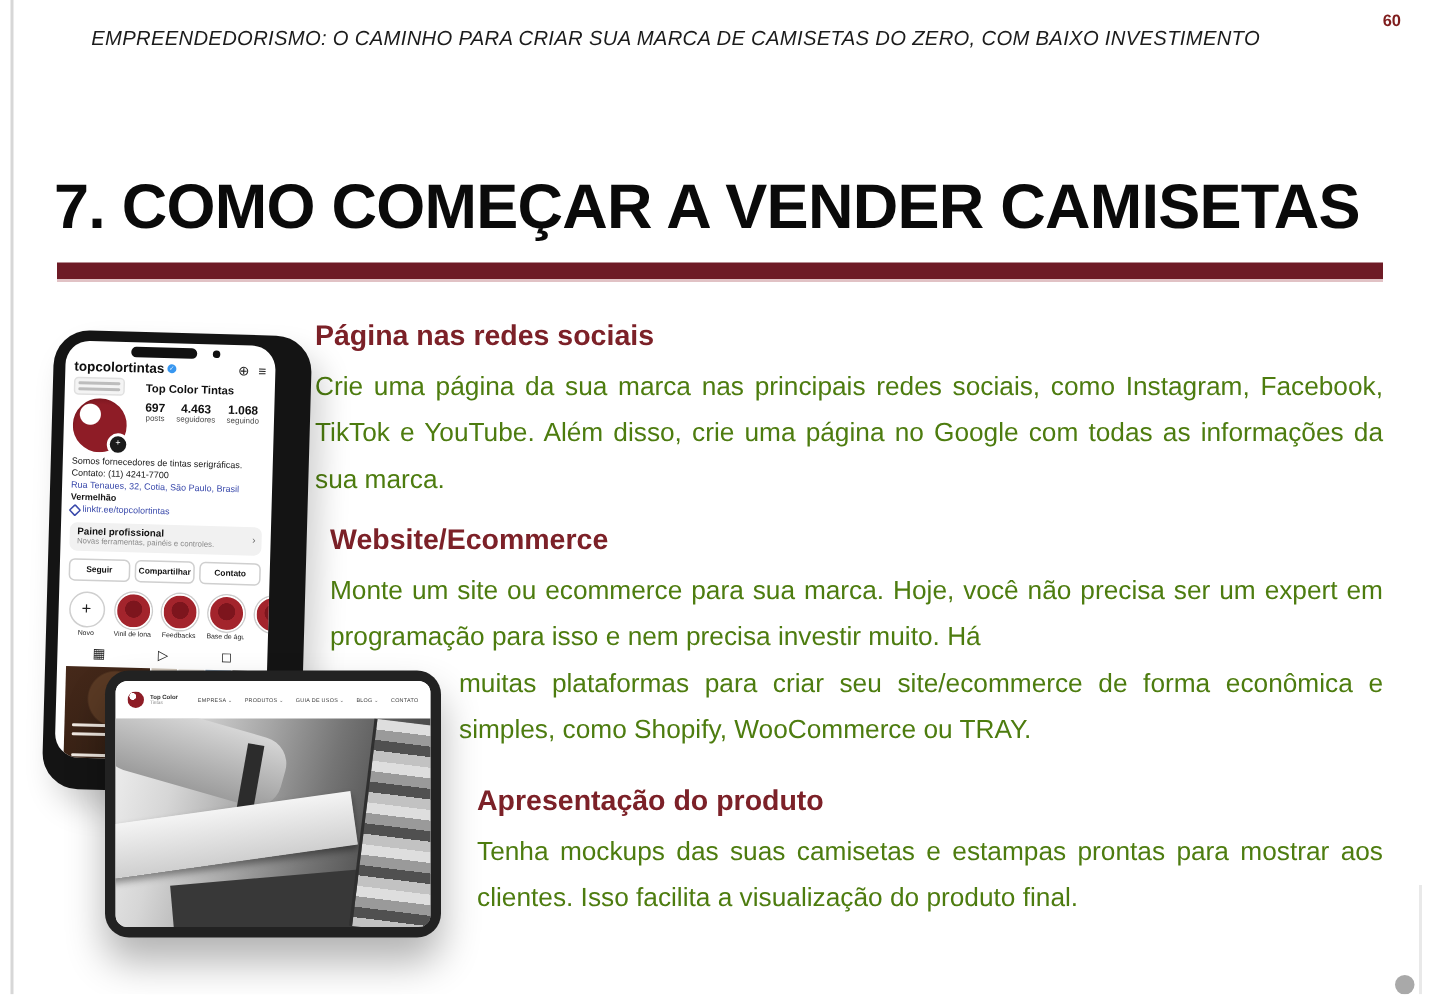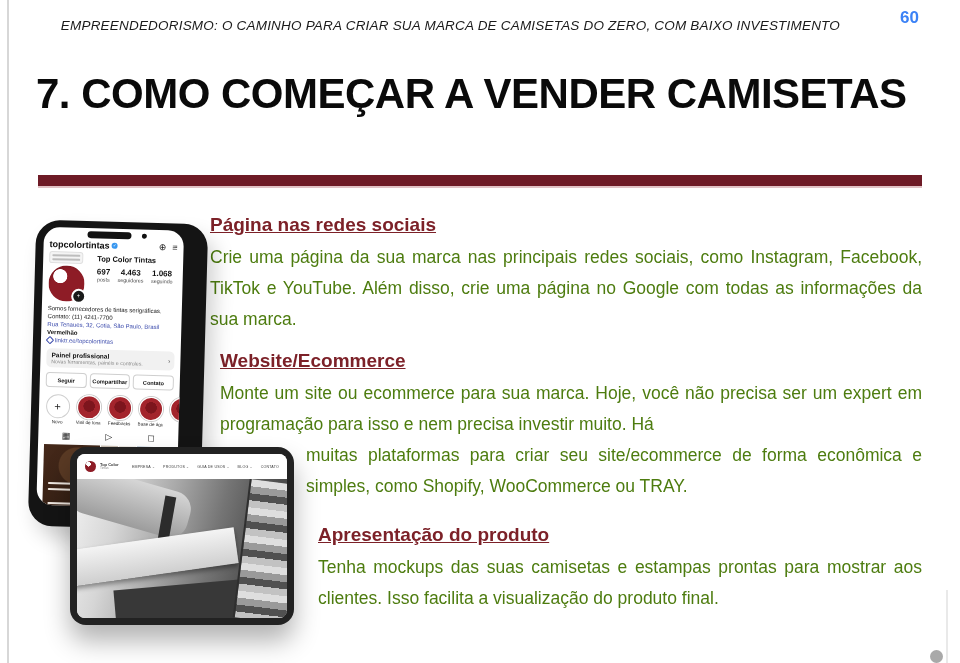--- a/index.html
+++ b/index.html
@@ -4,31 +4,31 @@
 <style>
   html,body{margin:0;padding:0;background:#fff;}
   .page{position:relative;width:960px;height:663px;background:#ffffff;overflow:hidden;
         font-family:"Liberation Sans",sans-serif;color:#141414;}
   .left-rule{position:absolute;left:7px;top:0;width:2px;height:663px;background:#d7d7d7;}
   .right-rule{position:absolute;left:946px;top:590px;width:2px;height:73px;background:#e9e9e9;}
   .corner-dot{position:absolute;left:930px;top:650px;width:13px;height:13px;border-radius:50%;background:#a9a9a9;}
 
   .running-head{position:absolute;left:40px;top:18px;width:800px;font-style:italic;
         font-size:13.5px;letter-spacing:.2px;color:#1b1b1b;text-align:right;}
-  .page-number{position:absolute;right:41px;top:8px;font-size:17px;font-weight:bold;color:#3b82f6;}
+  .page-number{position:absolute;right:26px;top:8px;font-size:11px;font-weight:bold;color:#7f1d1d;}
 
   .title{position:absolute;left:36px;top:68px;width:892px;margin:0;font-size:42px;line-height:51px;
         font-weight:bold;letter-spacing:-.5px;color:#0a0a0a;}
-  .title span{display:block;white-space:nowrap;}
+  .title span{display:block;white-space:nowrap;margin-top:44px;}
   .title-rule{position:absolute;left:38px;top:175px;width:884px;height:11px;
         background:var(--accent,#6e1b26);box-shadow:0 2px 0 rgba(170,80,90,.35);}
 
   
   .section{position:absolute;}
-  .section h2{margin:0 0 6px 0;font-size:19px;font-weight:bold;color:var(--heading,#7c2128);text-decoration:underline;}
+  .section h2{margin:0 0 6px 0;font-size:19px;font-weight:bold;color:var(--heading,#7c2128);}
   .section p{margin:0;font-size:17.5px;line-height:31px;text-align:justify;color:#4d7c0f;}
   .sec1{left:210px;top:214px;width:712px;}
   .sec2{left:220px;top:350px;width:702px;}
   .sec2 .part2{margin-left:86px;}
   .sec3{left:318px;top:524px;width:604px;}
 
   
   .phone{position:absolute;left:32px;top:222px;width:156px;height:292px;background:#141414;
         border-radius:24px;padding:7px 8px;transform:rotate(1.6deg);z-index:1;
         box-shadow:8px 12px 20px rgba(0,0,0,.18);}

